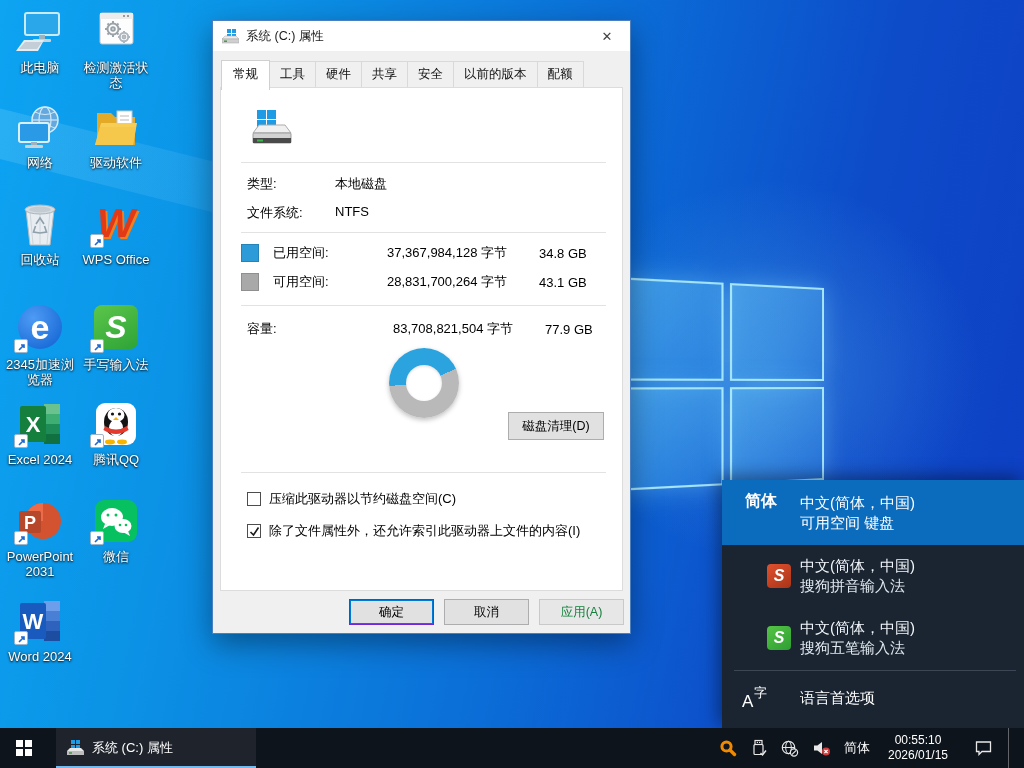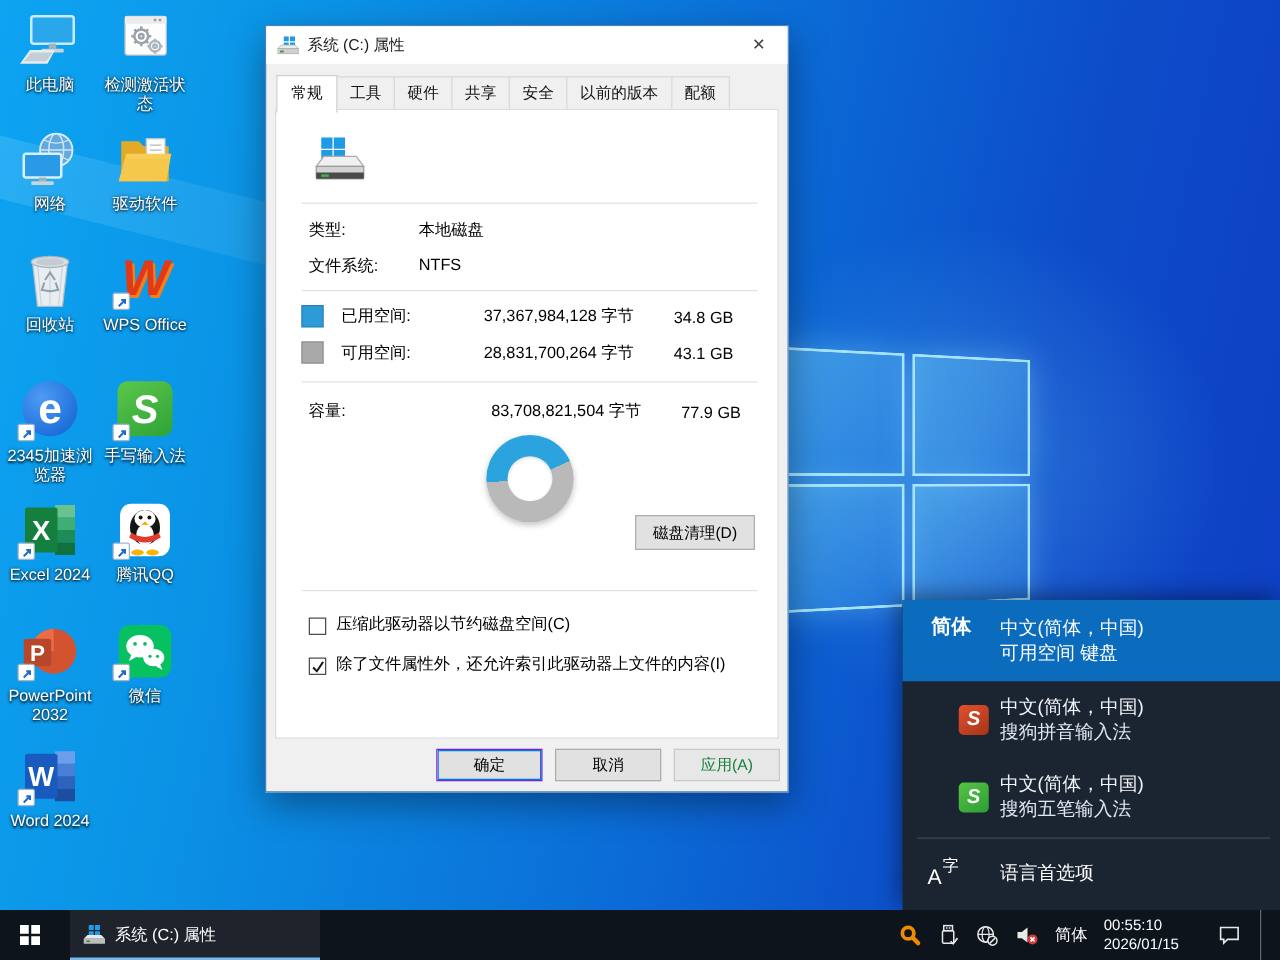--- a/index.html
+++ b/index.html
@@ -63,21 +63,21 @@
   .donut-wrap { margin-top:8px; display:flex; justify-content:center; }
   .donut { width:70px; height:70px; border-radius:50%; position:relative;
     box-shadow:0 2px 5px rgba(0,0,0,.25); }
   .donut::after { content:""; position:absolute; left:17px; top:17px; width:36px; height:36px;
     background:#fff; border-radius:50%; box-shadow:inset 0 1px 3px rgba(0,0,0,.15); }
   .driverow { position:relative; margin-top:10px; height:32px; }
   .driverow .dl { text-align:center; line-height:26px; }
   .btn { display:inline-block; background:#e1e1e1; border:1px solid #adadad; font-size:12.5px;
     font-family:inherit; color:#000; text-align:center; }
   .cleanup { position:absolute; right:2px; top:-16px; width:96px; height:28px; line-height:26px; }
-  .cbrow { display:flex; align-items:flex-end; margin-top:17px; }
+  .cbrow { display:flex; align-items:center; margin-top:17px; }
   .cbrow .box { width:14px; height:14px; border:1px solid #4d4d4d; background:#fff; margin-left:6px;
     flex:0 0 auto; position:relative; }
   .cbrow .box svg { position:absolute; left:0px; top:0px; display:none; }
   .cbrow .box.checked svg { display:block; }
   .cbrow .cbl { margin-left:8px; }
   .dfooter { position:absolute; left:0; right:0; bottom:0; height:42px; display:flex;
     justify-content:flex-end; align-items:center; padding-right:6px; }
   .dfooter .btn { width:85px; height:26px; line-height:24px; margin-left:10px; }
   .btn.default { border:1px solid #6d28d9; box-shadow:inset 0 0 0 1px #0078d7; }
   .btn.disabled { color:#15803d; border-color:#c9c9c9; background:#e7e7e7; }
@@ -107,21 +107,21 @@
     display:flex; align-items:stretch; color:#fff; }
   .startbtn { width:48px; display:flex; align-items:center; justify-content:center; }
   .startbtn .wgrid { display:grid; grid-template-columns:7px 7px; grid-template-rows:7px 7px; gap:2px; }
   .startbtn .wgrid i { background:#fff; }
   .taskbtn { margin-left:8px; width:200px; display:flex; align-items:center; padding:0 10px;
     background:rgba(255,255,255,.07); position:relative; font-size:13px; }
   .taskbtn .tlabel { margin-left:8px; }
   .taskbtn .underline { position:absolute; left:0; right:0; bottom:0; height:2px; background:#76b9ed; }
   .tray { margin-left:auto; display:flex; align-items:center; gap:13px; padding-right:10px; }
   .tray .ime { font-size:13px; }
-  .clock { text-align:left; font-size:12px; line-height:15px; width:70px; }
+  .clock { text-align:center; font-size:12px; line-height:15px; width:70px; }
   .sliver { width:6px; height:40px; border-left:1px solid rgba(255,255,255,.35); margin-left:2px; }
   .ticon { display:flex; align-items:center; }
 </style>
 </head>
 <body>
 
 <div class="screen">
 
   <div class="ray"></div>
   <div class="glow"></div>
@@ -315,21 +315,21 @@
         <path d="M27 6 a18 18 0 0 0 -18 18 h18 z" fill="#ed6c47"></path>
         <rect x="3" y="14" width="22" height="22" rx="2" fill="#b7472a"></rect>
         <text x="14" y="32" text-anchor="middle" font-size="18" font-weight="bold" fill="#fff" font-family="Liberation Sans,sans-serif">P</text>
       </svg>
       <span class="badge">
           <svg width="12" height="12">
             <path d="M3 9 L8 4 M5 4 h3 v3" stroke="#1e6ad1" stroke-width="1.6" fill="none"></path>
           </svg>
         </span>
     </div>
-    <div class="dlabel">PowerPoint 2032</div>
+    <div class="dlabel">PowerPoint 2031</div>
   </div>
 
   <div class="dicon" style="left:78px;top:497px">
     <div class="art">
       <svg width="48" height="50">
         <rect x="3" y="3" width="42" height="42" rx="9" fill="#07c160"></rect>
         <ellipse cx="20" cy="20" rx="11" ry="9" fill="#fff"></ellipse>
         <polygon points="13,27 11,32 18,28" fill="#fff"></polygon>
         <circle cx="16" cy="18" r="1.5" fill="#07c160"></circle>
           <circle cx="24" cy="18" r="1.5" fill="#07c160"></circle>

